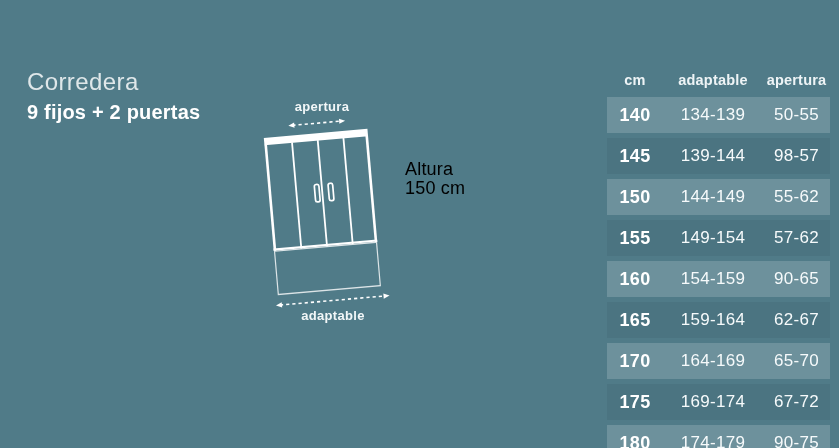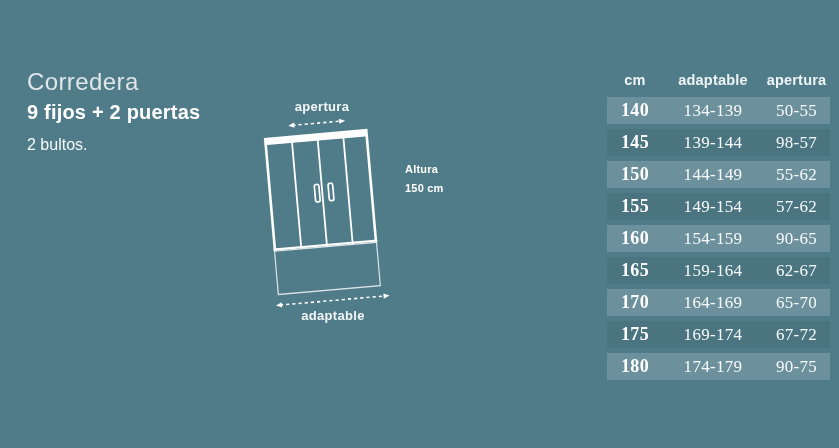--- a/index.html
+++ b/index.html
@@ -18,45 +18,44 @@
   .note{font-size:16px;font-weight:400;color:rgba(255,255,255,0.95);margin-top:11px;}
 
   
   .diagram-label{
     position:absolute;width:104px;text-align:center;
     font-size:13px;font-weight:700;letter-spacing:0.3px;color:#f2f7f8;
   }
   .label-apertura{left:270px;top:99px;}
   .label-adaptable{left:281px;top:308px;}
   .door-svg{position:absolute;left:253px;top:92px;}
-  .height-block{position:absolute;left:405px;top:160px;color:#ffffff;
-    font-size:11px;font-weight:700;letter-spacing:0.2px;line-height:19px;}
+  .height-block{position:absolute;left:405px;top:160px;color:#000000;
+    font-size:18px;font-weight:400;letter-spacing:0.2px;line-height:19px;}
 
   
   .size-table{position:absolute;left:607px;top:70px;width:223px;}
   .t-row{
     display:grid;grid-template-columns:56px 100px 67px;
     align-items:center;justify-items:center;
   }
   .t-head{height:20px;margin-bottom:7px;color:#eef4f6;font-size:14.5px;font-weight:700;letter-spacing:0.2px;}
-  .t-data{height:27px;margin-bottom:5px;color:#ffffff;font-size:17px;font-family:Liberation Serif, serif;}
+  .t-data{height:36px;margin-bottom:5px;color:#ffffff;font-size:17px;}
   .t-data .c0{font-weight:700;font-size:18px;letter-spacing:0.3px;}
   .t-data .c1,.t-data .c2{font-weight:400;letter-spacing:0.3px;color:#f6fafb;}
   .t-data.hl{background:rgba(255,255,255,0.17);}
   .t-data.alt{background:rgba(0,0,0,0.05);}
 </style>
 </head>
 <body>
 
 <div class="stage">
 
   <div class="title-block">
     <div class="title">Corredera</div>
     <div class="subtitle">9 fijos + 2 puertas</div>
-    <div class="note">2 bultos.</div>
   </div>
 
   <div class="diagram-label label-apertura">apertura</div>
   <div class="diagram-label label-adaptable">adaptable</div>
 
   <div class="height-block">
     <div>Altura</div>
     <div>150 cm</div>
   </div>
 

